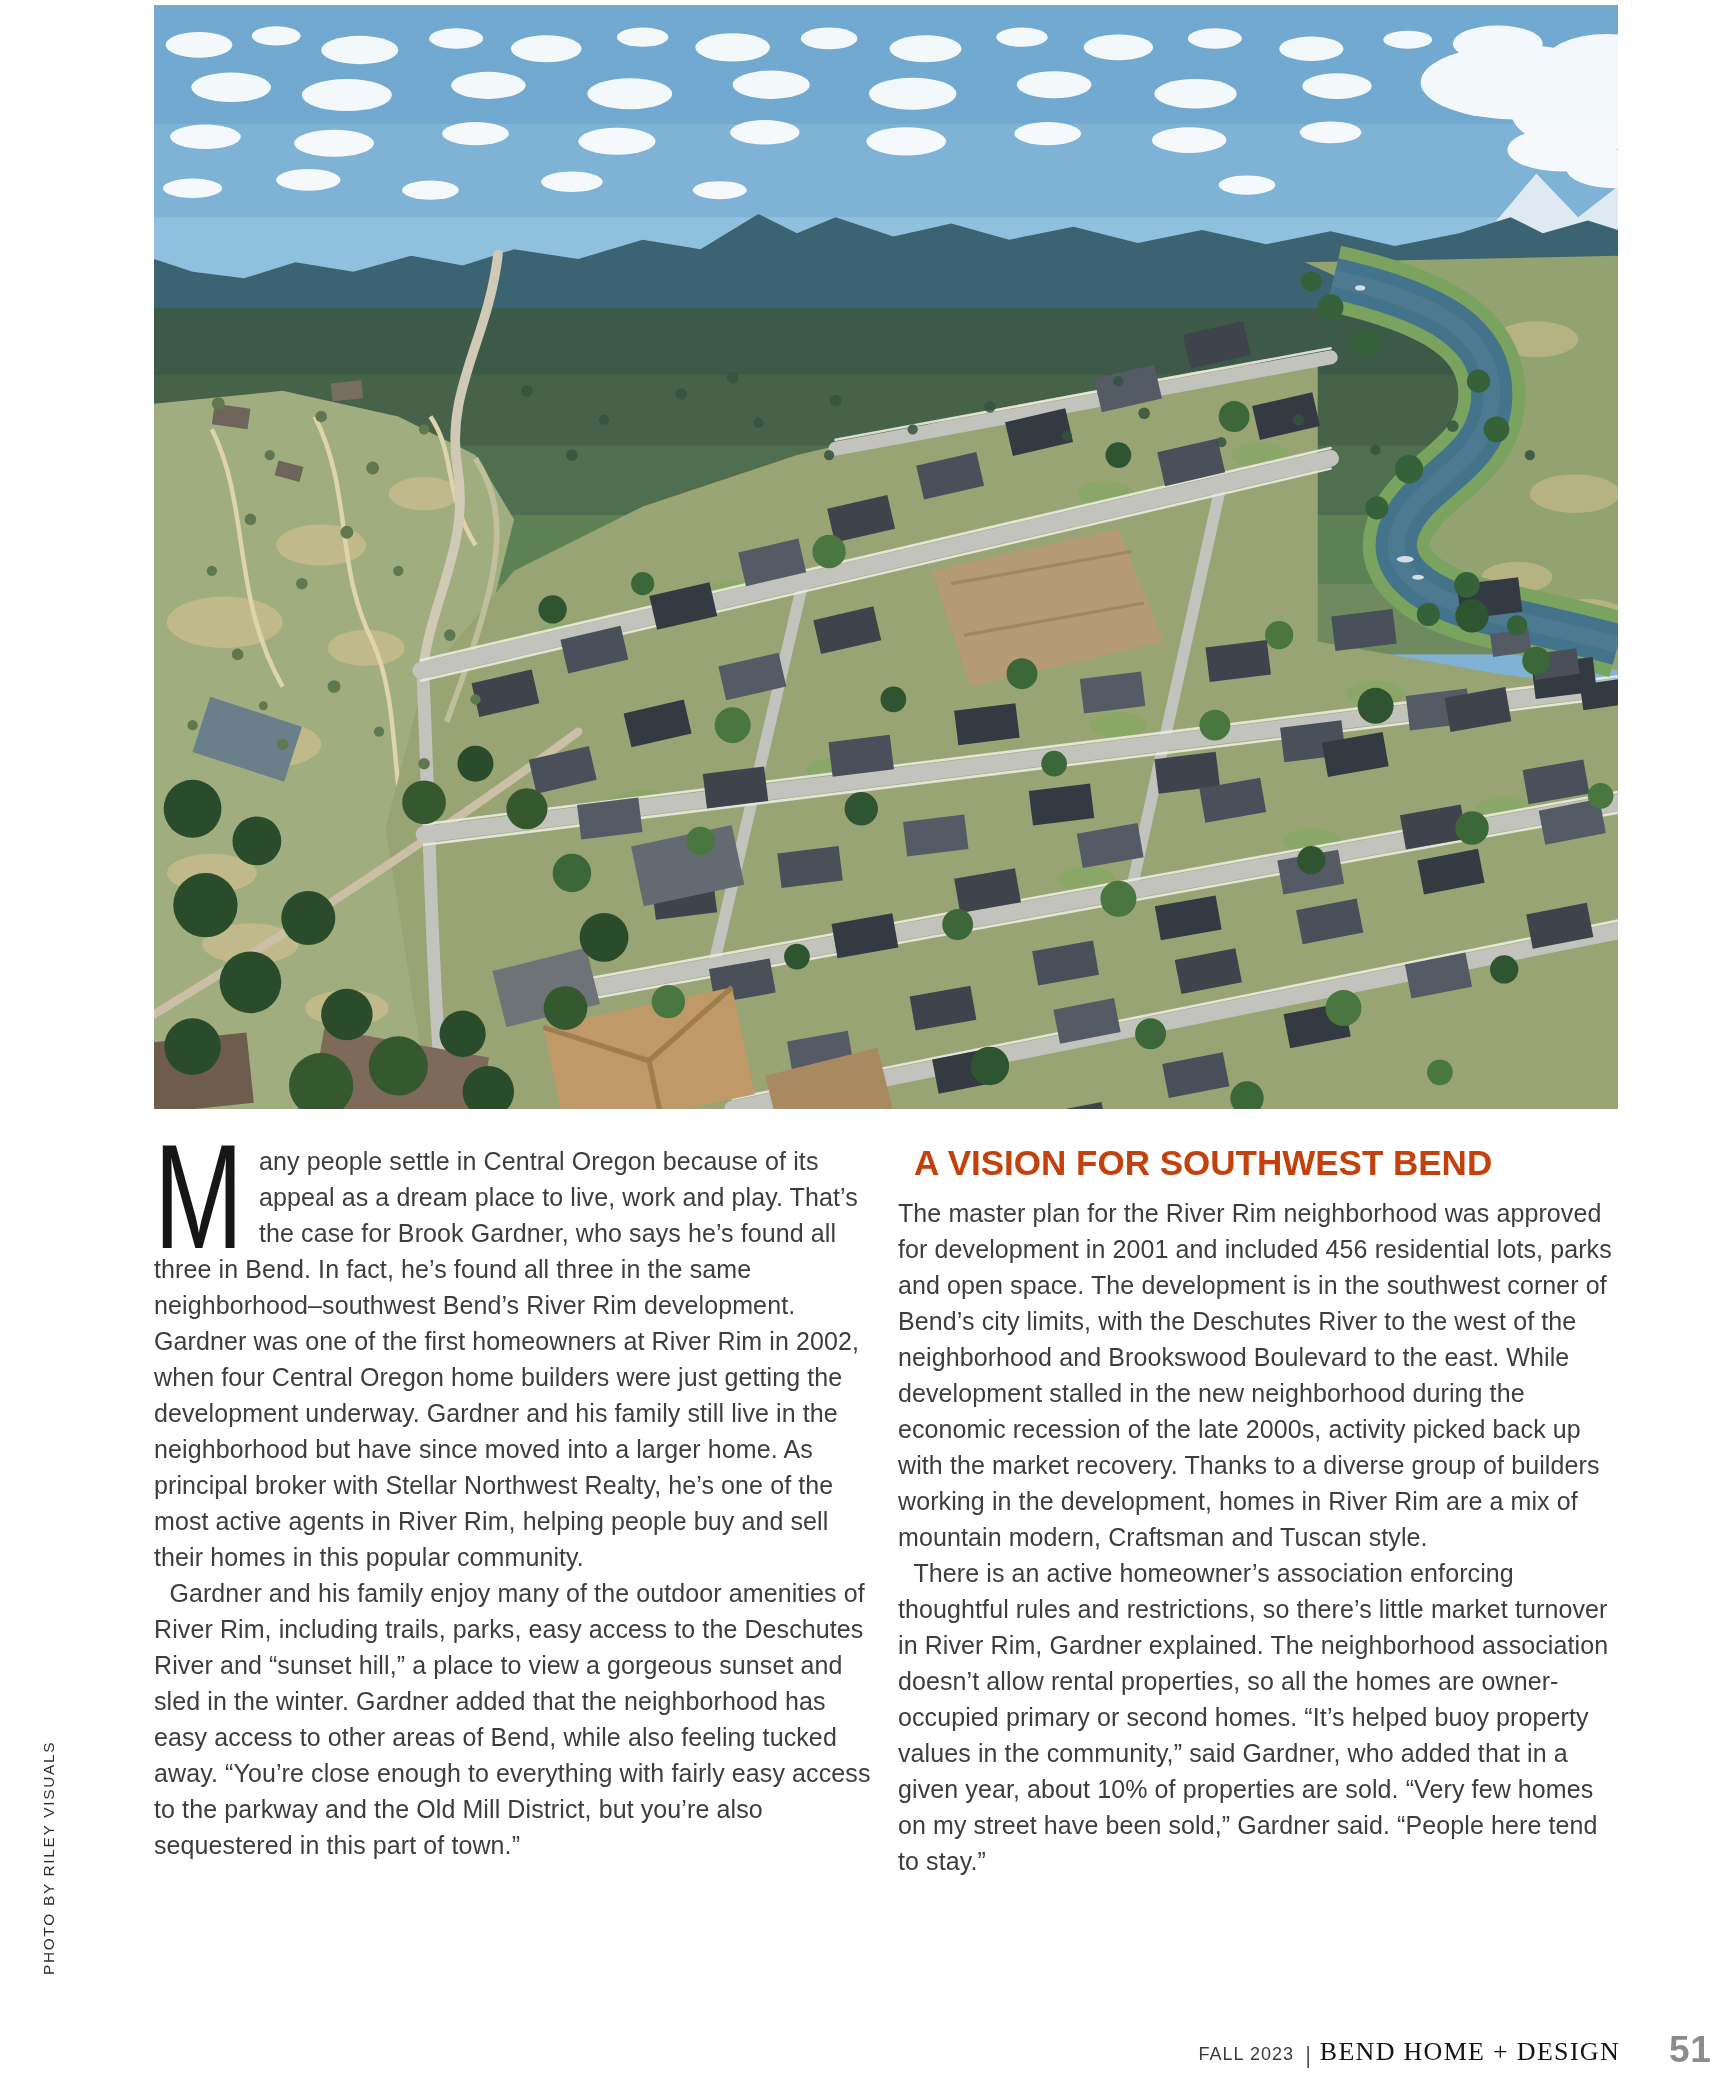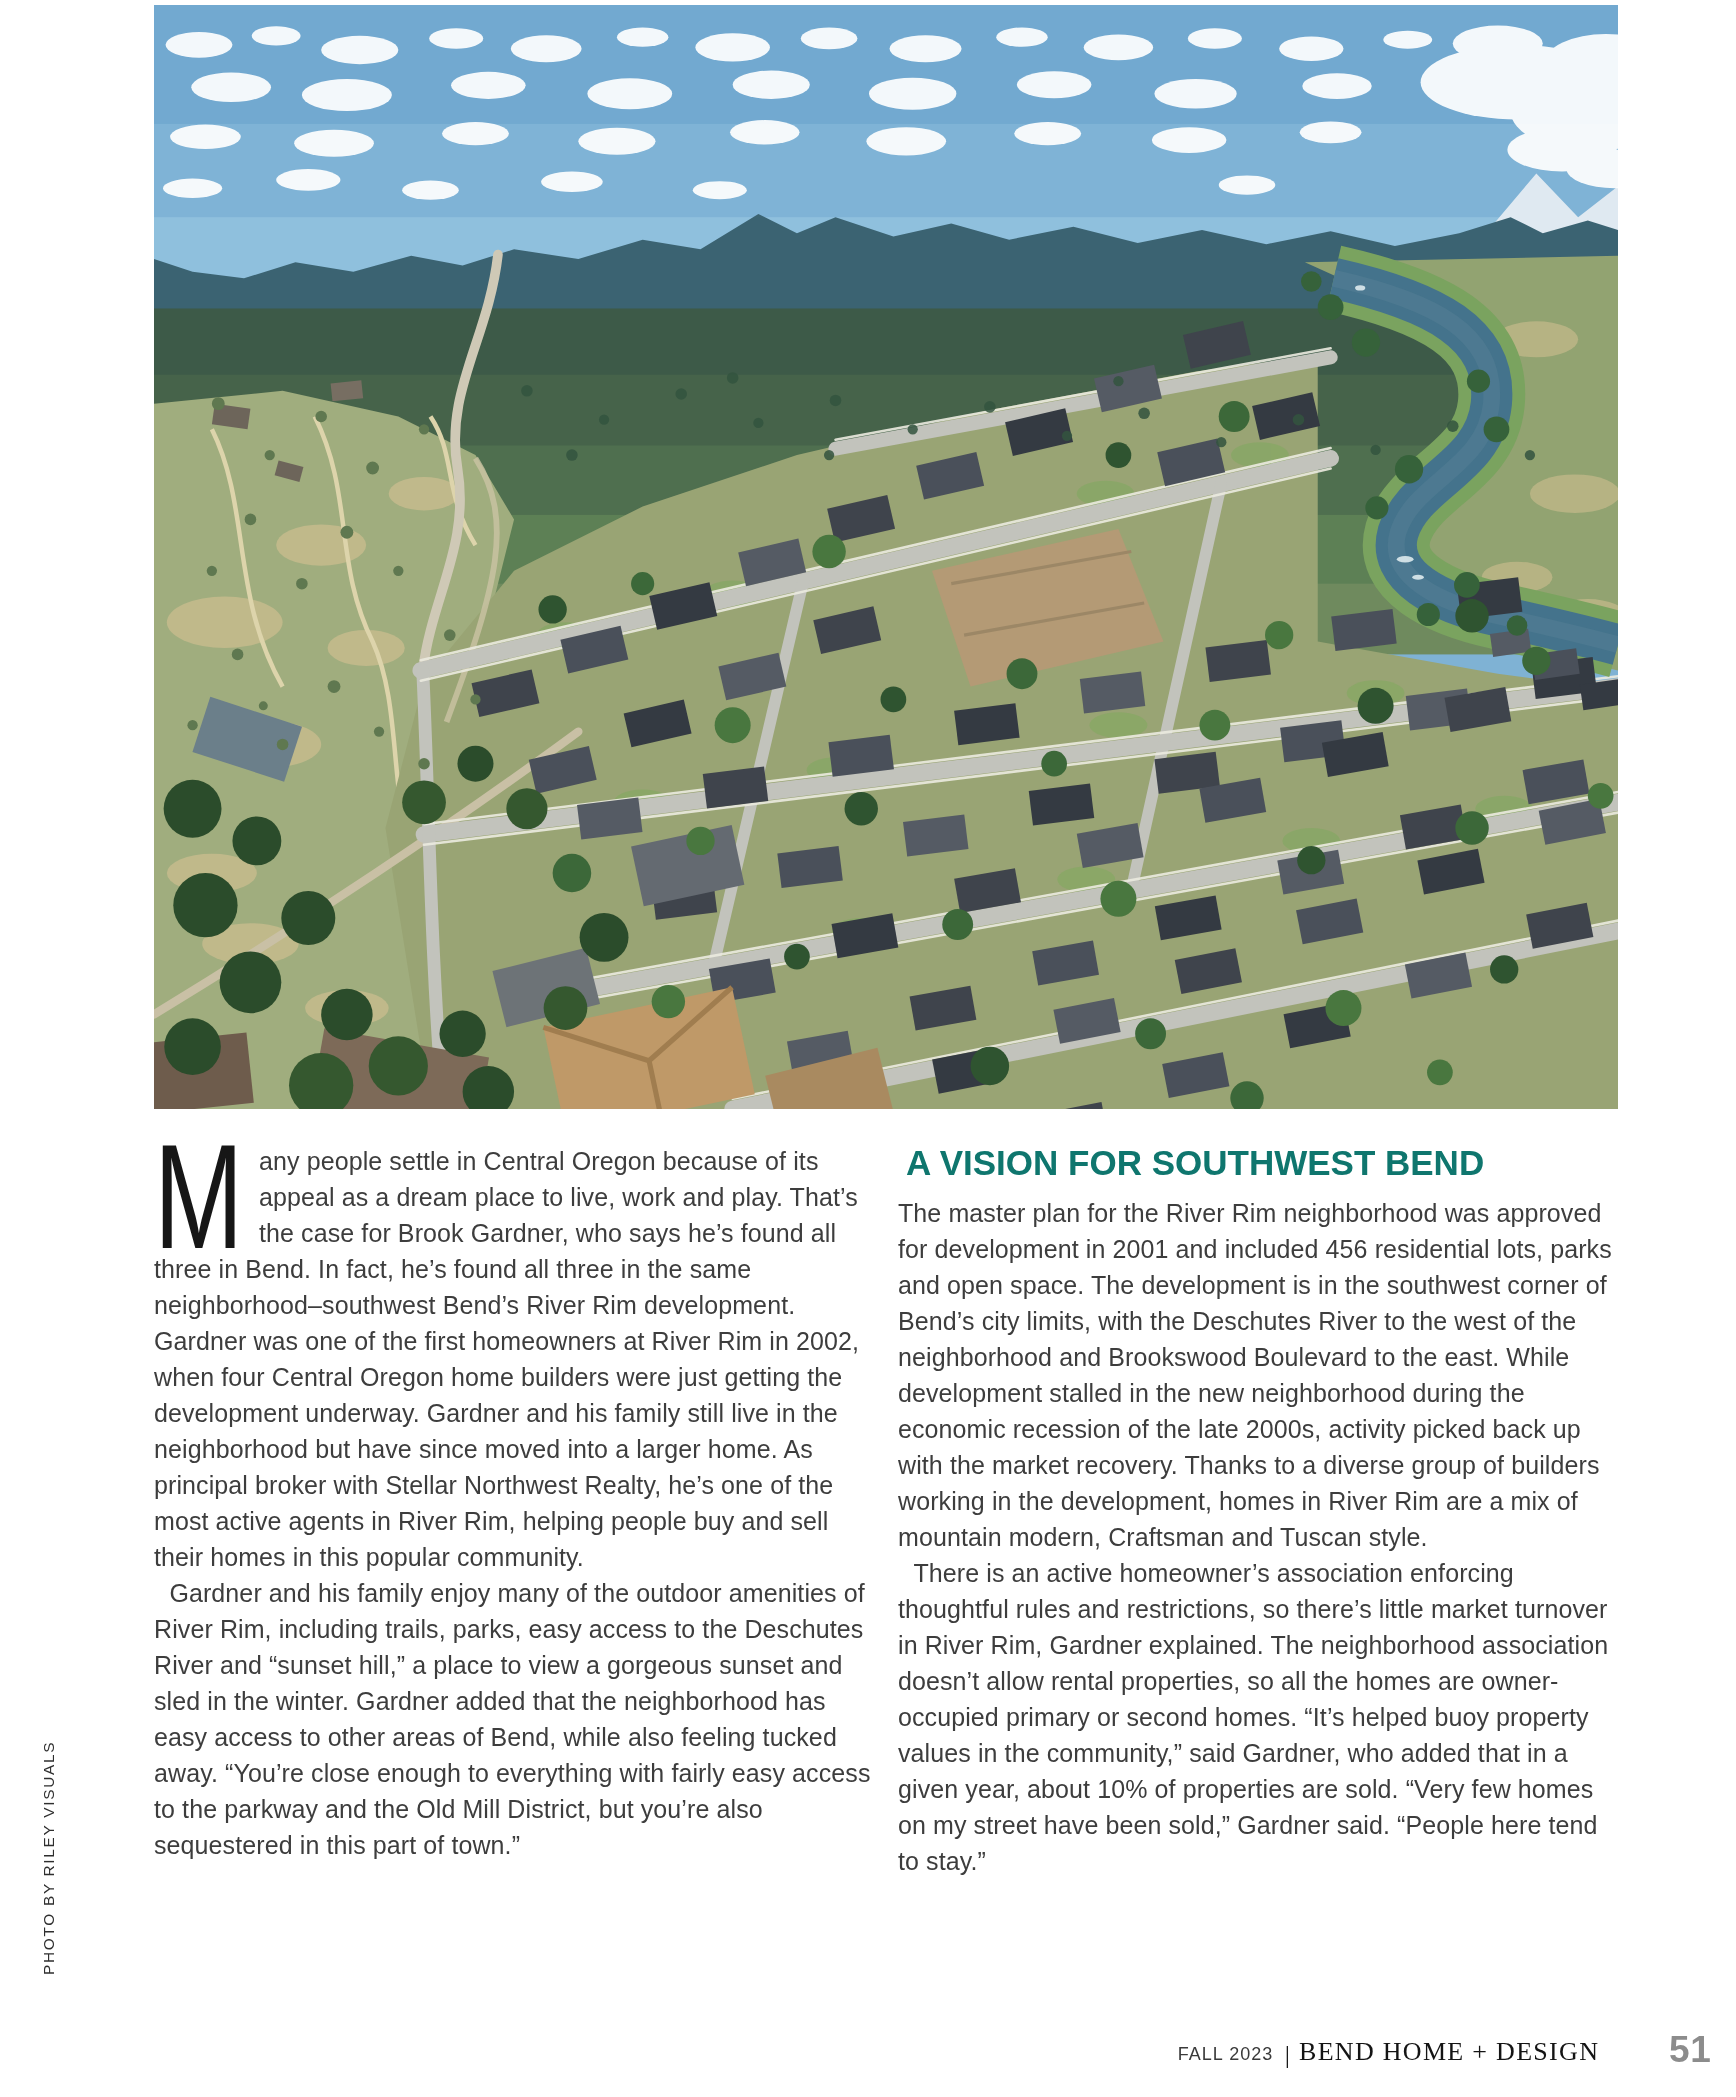--- a/index.html
+++ b/index.html
@@ -17,24 +17,24 @@
 
   .col{position:absolute;top:1143px;width:721px;}
   .col-left{left:154px;}
   .col-right{left:898px;}
   .body-text{margin:0;font-size:25px;line-height:36px;color:#3d3d3d;
              letter-spacing:0.1px;text-align:left;}
   .body-text.indent{text-indent:15.4px;}
   .dropcap{float:left;width:96px;height:108px;font-size:149px;line-height:108px;
            color:#161616;transform:scaleX(0.72);transform-origin:0 50%;
            margin-right:9px;font-weight:400;}
-  .heading{margin:0 0 13px 8px;font-size:35px;line-height:39px;font-weight:700;
-           color:#0f766e;letter-spacing:0px;}
-
-  .footer{position:absolute;top:2037px;left:1157px;width:463px;text-align:center;
+  .heading{margin:0 0 13px 16px;font-size:35px;line-height:39px;font-weight:700;
+           color:#c2410c;letter-spacing:0px;}
+
+  .footer{position:absolute;top:2037px;left:1157px;width:463px;text-align:right;
           white-space:nowrap;}
   .f-issue{font-size:18px;letter-spacing:1px;color:#3a3a3a;vertical-align:baseline;}
   .f-bar{font-size:26px;color:#1a1a1a;margin:0 9px 0 11.6px;font-weight:300;
          font-family:"Liberation Serif",serif;vertical-align:-2.6px;}
   .f-mag{font-family:"Liberation Serif",serif;font-size:26px;letter-spacing:1.3px;
          color:#141414;}
   .page-number{position:absolute;top:2029px;left:1669px;font-size:37px;
                color:#8c8c8c;letter-spacing:0.6px;font-weight:bold;}
 </style>
 </head>

